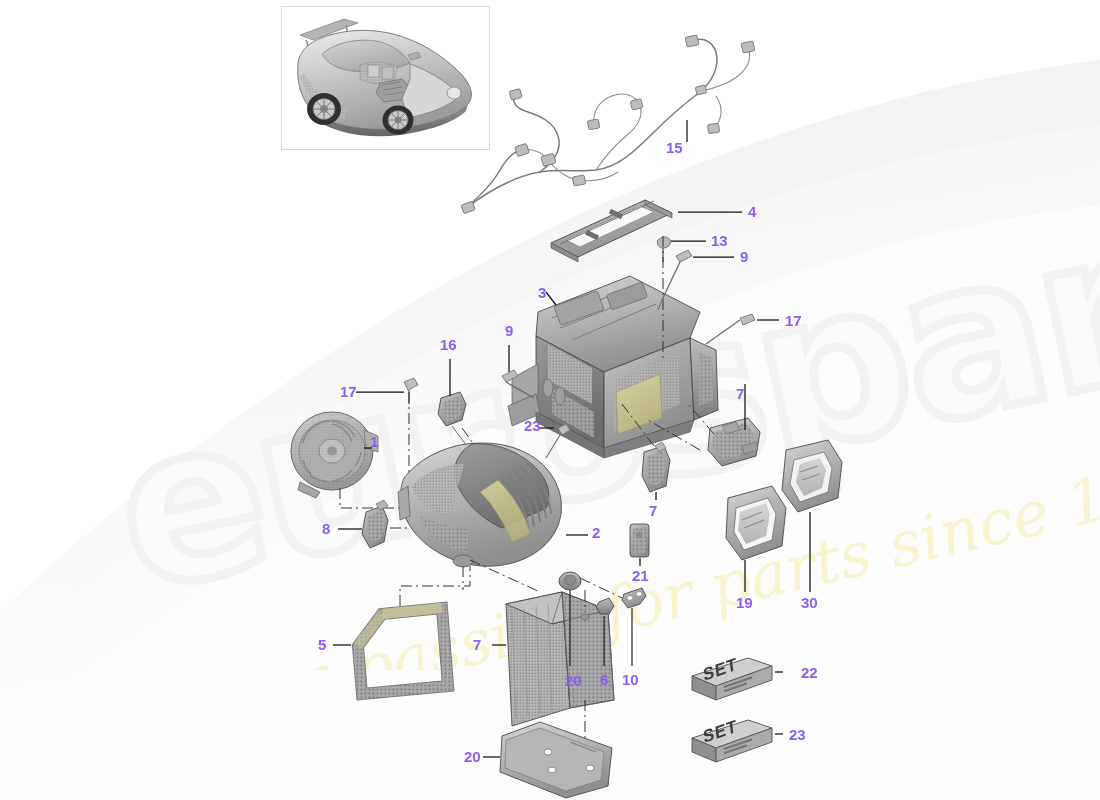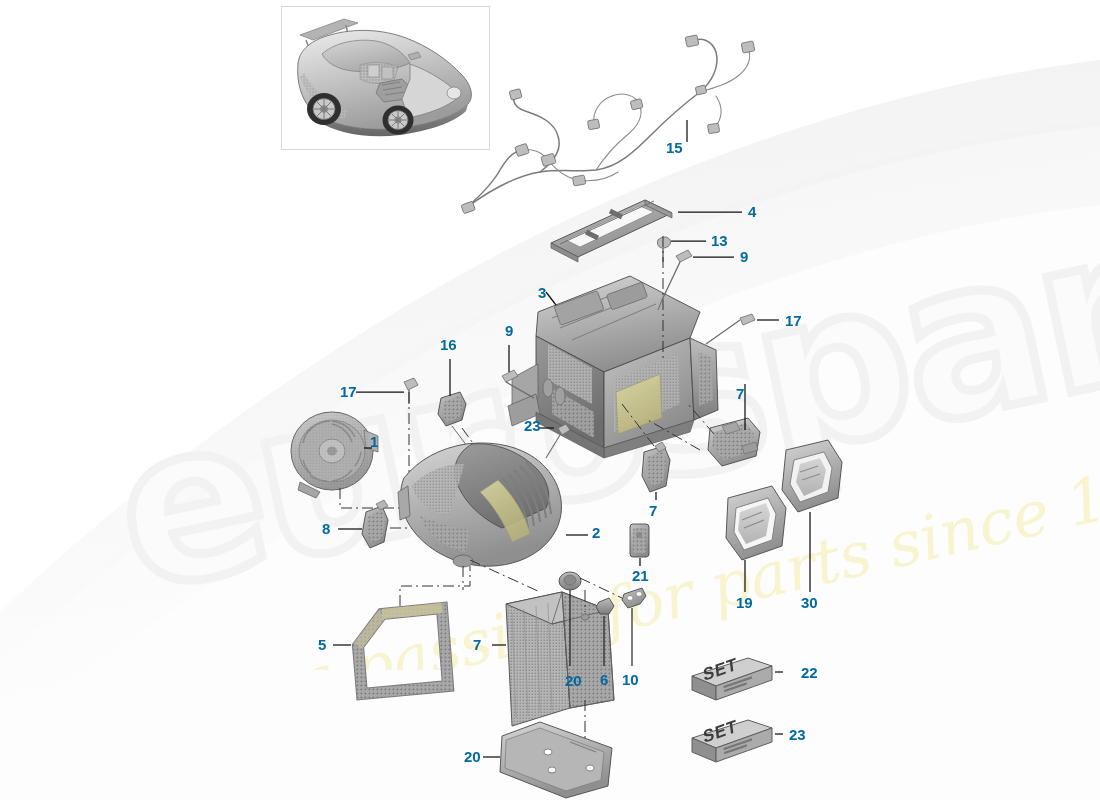--- a/index.html
+++ b/index.html
@@ -22,21 +22,21 @@
            font-size:215px;letter-spacing:-6px;fill:#fbfbfb;}
   .wm-yellow{font-family:"DejaVu Serif",serif;font-style:italic;
              font-size:62px;fill:#f7f4cf;}
 
   
   .thumb{position:absolute;left:281px;top:6px;width:209px;height:144px;
          border:1px solid #d8d8d8;background:#fff;box-sizing:border-box;}
 
   
   .cal{position:absolute;font-family:"Liberation Sans",sans-serif;
-       font-size:15px;font-weight:700;color:#0369a1;line-height:1;
+       font-size:15px;font-weight:700;color:#8b5cf6;line-height:1;
        letter-spacing:0px;white-space:nowrap;}
 
   
   .ov{position:absolute;left:0;top:0;width:1100px;height:800px;
       pointer-events:none;}
 
   .lead{stroke:#111;stroke-width:1.25;fill:none;}
   .axis{stroke:#333;stroke-width:1;fill:none;
         stroke-dasharray:11 4 2 4;}
 

